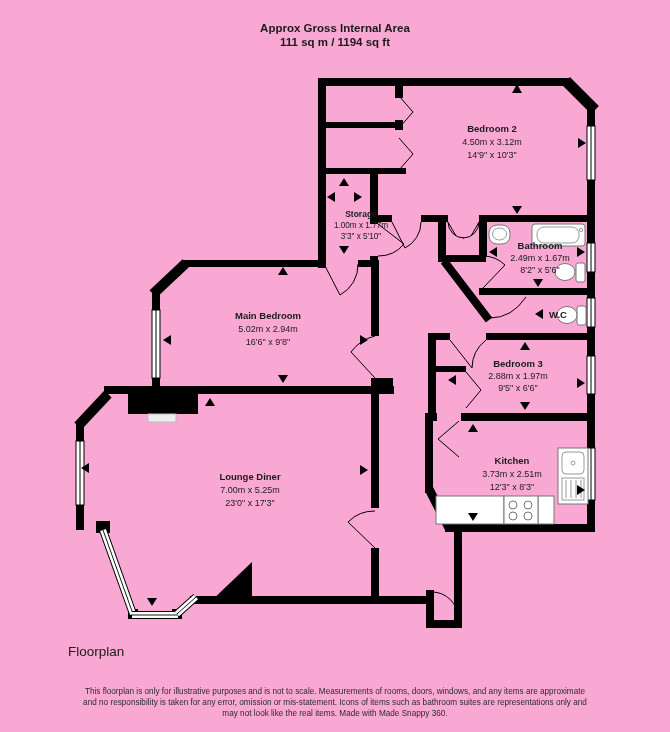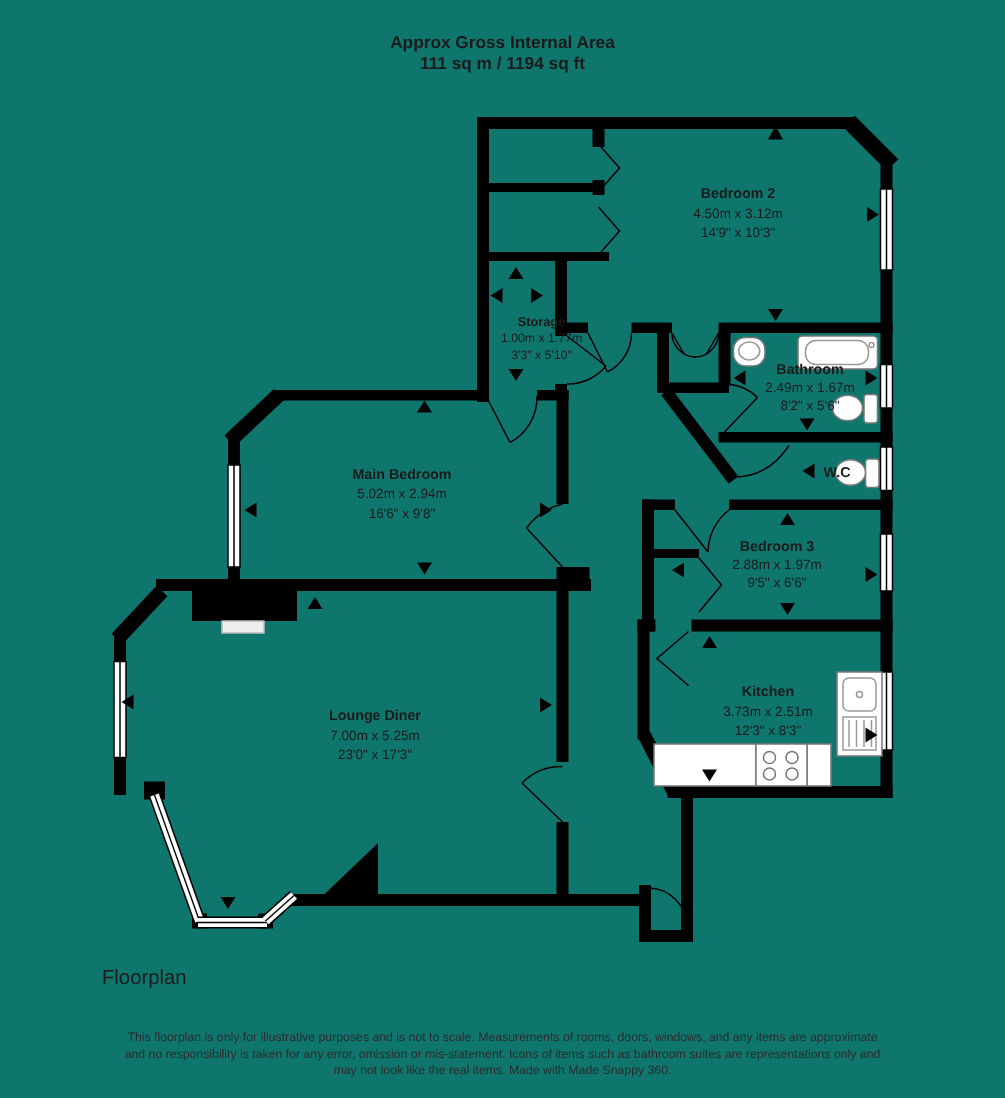--- a/index.html
+++ b/index.html
@@ -1,16 +1,16 @@
 <!DOCTYPE html>
 <html><head>
 <meta charset="utf-8">
 <style>
   html,body{margin:0;padding:0;background:#ffffff;}
-  .page{position:relative;width:670px;height:732px;background:#0f766e;overflow:hidden;
+  .page{position:relative;width:670px;height:732px;background:#f9a8d4;overflow:hidden;
         font-family:"Liberation Sans", sans-serif;}
   svg text{fill:#1a1a1a;}
   .room-name{font-size:9.5px;font-weight:bold;}
   .room-dim{font-size:9px;}
   .room-name-sm{font-size:8.5px;font-weight:bold;}
   .room-dim-sm{font-size:8.2px;}
   .hdr{font-size:11.5px;font-weight:bold;}
   .caption{font-size:13.5px;}
   .disc{font-size:8.2px;fill:#2b2b2b;}
 </style>

